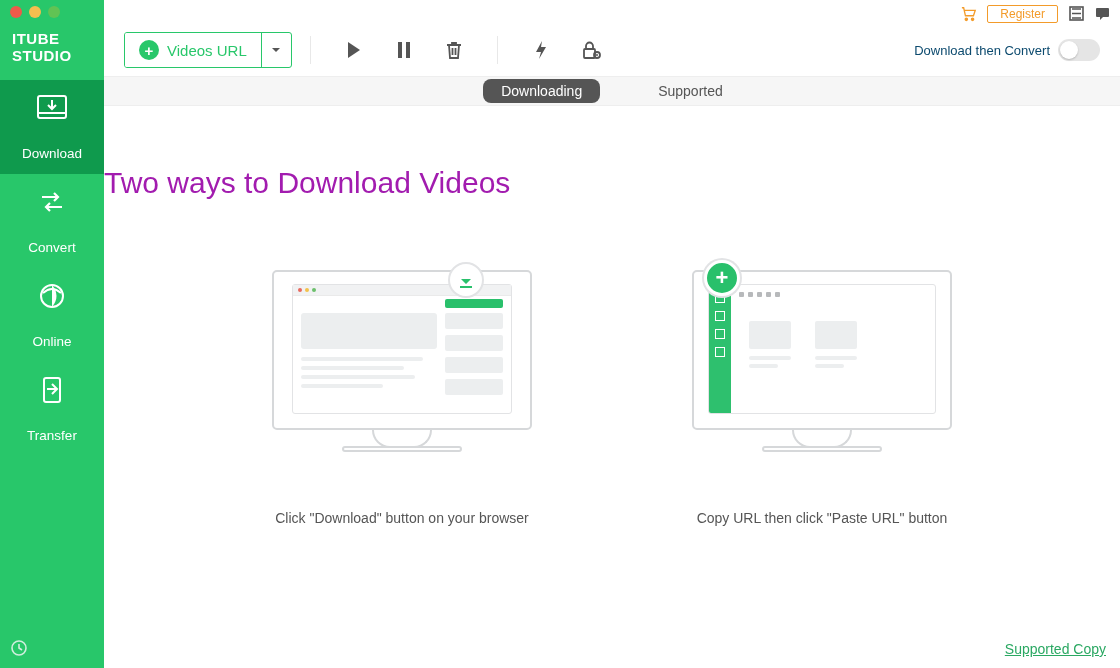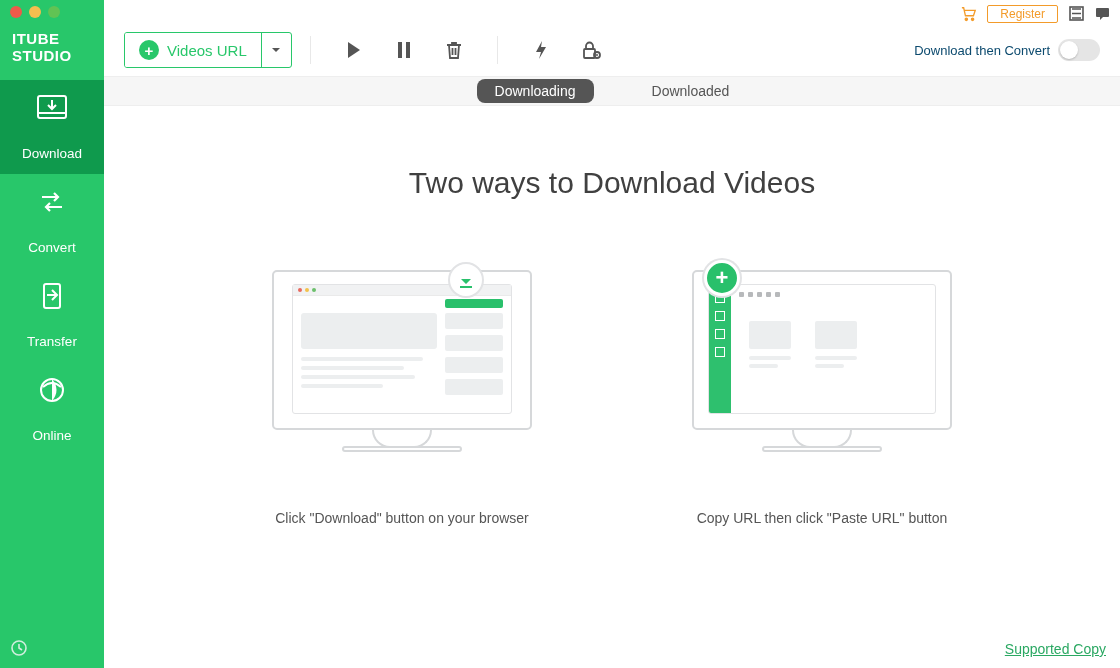--- a/index.html
+++ b/index.html
@@ -39,21 +39,21 @@
   .tool-spacer { flex: 1; }
   .dtc-label { font-size: 13px; color: #0c4a6e; margin-right: 8px; }
   .toggle { width: 42px; height: 22px; border-radius: 11px; background:#e5e5e5; position:relative; cursor:pointer; }
   .toggle-knob { position:absolute; left:2px; top:2px; width:18px; height:18px; border-radius:50%; background:#fff; box-shadow: 0 1px 2px rgba(0,0,0,0.2); }
 
   .tabrow { height: 30px; background:#f6f6f6; border-top:1px solid #eee; border-bottom:1px solid #eee; display:flex; align-items:center; justify-content:center; gap: 40px; }
   .tab { font-size: 14px; color:#555; padding: 4px 18px; cursor:pointer; }
   .tab.active { background:#555; color:#fff; border-radius: 8px; }
 
   .content { flex:1; overflow:auto; position:relative; padding-top: 60px; }
-  .heading { text-align:center; font-size: 30px; font-weight: 400; color:#404040; }
+  .heading { text-align:left; font-size: 30px; font-weight: 400; color:#a21caf; }
   .cards { display:flex; justify-content:center; gap: 120px; margin-top: 70px; }
   .card { width: 300px; display:flex; flex-direction:column; align-items:center; }
   .monitor { width: 260px; height: 185px; position:relative; }
   .monitor .screen { width: 260px; height: 160px; border: 2px solid #d6d8da; border-radius: 5px; background:#fff; position:relative; overflow:visible; }
   .monitor .stand { width:60px; height:18px; margin: 0 auto; border-left:2px solid #d6d8da; border-right:2px solid #d6d8da; border-bottom:2px solid #d6d8da; border-radius: 0 0 40px 40px; }
   .monitor .base { width: 120px; height: 6px; border:2px solid #d6d8da; border-radius: 10px; margin: -2px auto 0; }
   .caption { margin-top: 55px; font-size: 14px; color:#555; text-align:center; }
 
   
   .illu1 .chrome { position:absolute; left:18px; top:12px; right:18px; bottom:14px; border:1.5px solid #e2e3e5; border-radius:3px; background:#fff; }
@@ -114,36 +114,36 @@
         <span class="nav-icon">
           <svg width="34" height="26" viewBox="0 0 34 26" fill="none" stroke="#fff" stroke-width="2.2">
             <path d="M7 8 h16 M19 4 l4 4 l-4 4"></path>
             <path d="M27 18 h-16 M15 22 l-4 -4 l4 -4"></path>
           </svg>
         </span>
         <span class="nav-label">Convert</span>
       </div>
       <div class="nav-item">
         <span class="nav-icon">
-          <svg width="32" height="30" viewBox="0 0 32 30" fill="none" stroke="#fff" stroke-width="2">
-            <rect x="8" y="3" width="16" height="24" rx="2"></rect>
-            <path d="M16 9 l5 5 l-5 5 M11 14 h10"></path>
-          </svg>
-        </span>
-        <span class="nav-label">Transfer</span>
-      </div>
-      <div class="nav-item">
-        <span class="nav-icon">
           <svg width="30" height="30" viewBox="0 0 30 30" fill="none" stroke="#fff" stroke-width="2">
             <circle cx="15" cy="15" r="11"></circle>
             <path d="M6 12 q9 -8 18 0"></path>
             <path d="M15 4 q9 11 0 22" fill="#fff" stroke="none"></path>
           </svg>
         </span>
         <span class="nav-label">Online</span>
+      </div>
+      <div class="nav-item">
+        <span class="nav-icon">
+          <svg width="32" height="30" viewBox="0 0 32 30" fill="none" stroke="#fff" stroke-width="2">
+            <rect x="8" y="3" width="16" height="24" rx="2"></rect>
+            <path d="M16 9 l5 5 l-5 5 M11 14 h10"></path>
+          </svg>
+        </span>
+        <span class="nav-label">Transfer</span>
       </div>
     </nav>
     <div class="nav-spacer"></div>
     <div class="clock">
       <svg width="18" height="18" viewBox="0 0 18 18" fill="none" stroke="#cfeedd" stroke-width="1.6">
         <circle cx="9" cy="9" r="7"></circle>
           <path d="M9 5 v4 l3 2"></path>
       </svg>
     </div>
   </aside>
@@ -224,21 +224,21 @@
       <div class="tool-spacer"></div>
 
       <span class="dtc-label">Download then Convert</span>
       <div class="toggle">
         <div class="toggle-knob"></div>
       </div>
     </div>
 
     <div class="tabrow">
       <div class="tab active">Downloading</div>
-      <div class="tab">Downloaded</div>
+      <div class="tab">Supported</div>
     </div>
 
     <div class="content">
       <h1 class="heading">Two ways to Download Videos</h1>
 
       <div class="cards">
 
         <div class="card">
           <div class="monitor illu1">
             <div class="screen">

